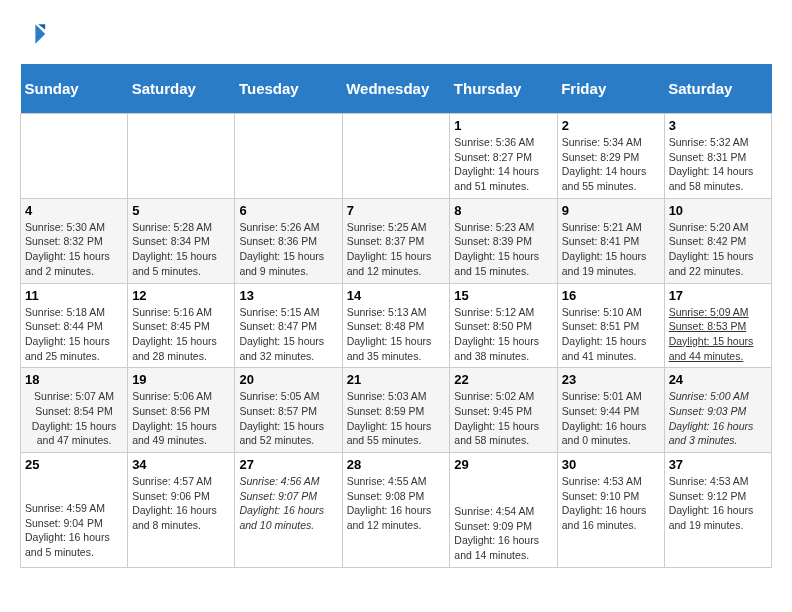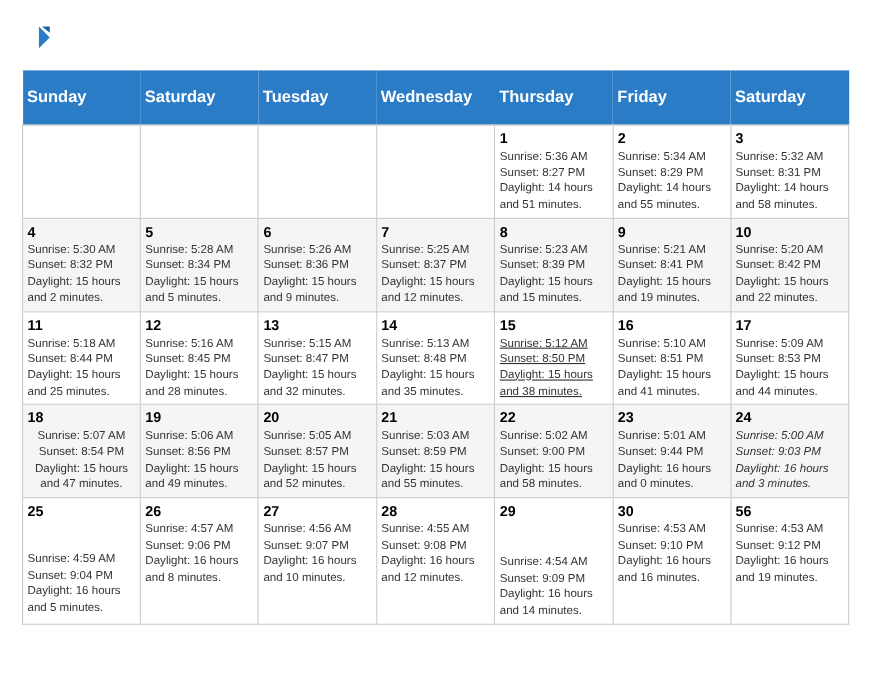--- a/index.html
+++ b/index.html
@@ -224,35 +224,35 @@
         </td>
         <td>
           <span class="day-num">14</span>
           <div class="day-info" style="white-space: pre-line;">Sunrise: 5:13 AM
 Sunset: 8:48 PM
 Daylight: 15 hours
 and 35 minutes.</div>
         </td>
         <td>
           <span class="day-num">15</span>
-          <div class="day-info" style="white-space: pre-line; text-decoration: underline;">Sunrise: 5:12 AM
+          <div class="day-info" style="white-space: pre-line;">Sunrise: 5:12 AM
 Sunset: 8:50 PM
 Daylight: 15 hours
 and 38 minutes.</div>
         </td>
         <td>
           <span class="day-num">16</span>
           <div class="day-info" style="white-space: pre-line;">Sunrise: 5:10 AM
 Sunset: 8:51 PM
 Daylight: 15 hours
 and 41 minutes.</div>
         </td>
         <td>
           <span class="day-num">17</span>
-          <div class="day-info" style="white-space: pre-line;">Sunrise: 5:09 AM
+          <div class="day-info" style="white-space: pre-line; text-decoration: underline;">Sunrise: 5:09 AM
 Sunset: 8:53 PM
 Daylight: 15 hours
 and 44 minutes.</div>
         </td>
       </tr>
       <tr>
         <td>
           <span class="day-num">18</span>
           <div class="day-info" style="white-space: pre-line; text-align: center;">Sunrise: 5:07 AM
 Sunset: 8:54 PM
@@ -276,21 +276,21 @@
         <td>
           <span class="day-num">21</span>
           <div class="day-info" style="white-space: pre-line;">Sunrise: 5:03 AM
 Sunset: 8:59 PM
 Daylight: 15 hours
 and 55 minutes.</div>
         </td>
         <td>
           <span class="day-num">22</span>
           <div class="day-info" style="white-space: pre-line;">Sunrise: 5:02 AM
-Sunset: 9:00 PM
+Sunset: 9:45 PM
 Daylight: 15 hours
 and 58 minutes.</div>
         </td>
         <td>
           <span class="day-num">23</span>
           <div class="day-info" style="white-space: pre-line;">Sunrise: 5:01 AM
 Sunset: 9:44 PM
 Daylight: 16 hours
 and 0 minutes.</div>
         </td>
@@ -304,29 +304,29 @@
       </tr>
       <tr>
         <td>
           <span class="day-num">25</span>
           <div class="day-info" style="white-space: pre-line; margin-top: 29px;">Sunrise: 4:59 AM
 Sunset: 9:04 PM
 Daylight: 16 hours
 and 5 minutes.</div>
         </td>
         <td>
-          <span class="day-num">26</span>
+          <span class="day-num">34</span>
           <div class="day-info" style="white-space: pre-line;">Sunrise: 4:57 AM
 Sunset: 9:06 PM
 Daylight: 16 hours
 and 8 minutes.</div>
         </td>
         <td>
           <span class="day-num">27</span>
-          <div class="day-info" style="white-space: pre-line;">Sunrise: 4:56 AM
+          <div class="day-info" style="white-space: pre-line; font-style: italic;">Sunrise: 4:56 AM
 Sunset: 9:07 PM
 Daylight: 16 hours
 and 10 minutes.</div>
         </td>
         <td>
           <span class="day-num">28</span>
           <div class="day-info" style="white-space: pre-line;">Sunrise: 4:55 AM
 Sunset: 9:08 PM
 Daylight: 16 hours
 and 12 minutes.</div>
@@ -339,21 +339,21 @@
 and 14 minutes.</div>
         </td>
         <td>
           <span class="day-num">30</span>
           <div class="day-info" style="white-space: pre-line;">Sunrise: 4:53 AM
 Sunset: 9:10 PM
 Daylight: 16 hours
 and 16 minutes.</div>
         </td>
         <td>
-          <span class="day-num">56</span>
+          <span class="day-num">37</span>
           <div class="day-info" style="white-space: pre-line;">Sunrise: 4:53 AM
 Sunset: 9:12 PM
 Daylight: 16 hours
 and 19 minutes.</div>
         </td>
       </tr>
     </tbody>
 </table>
 
 </body></html>

